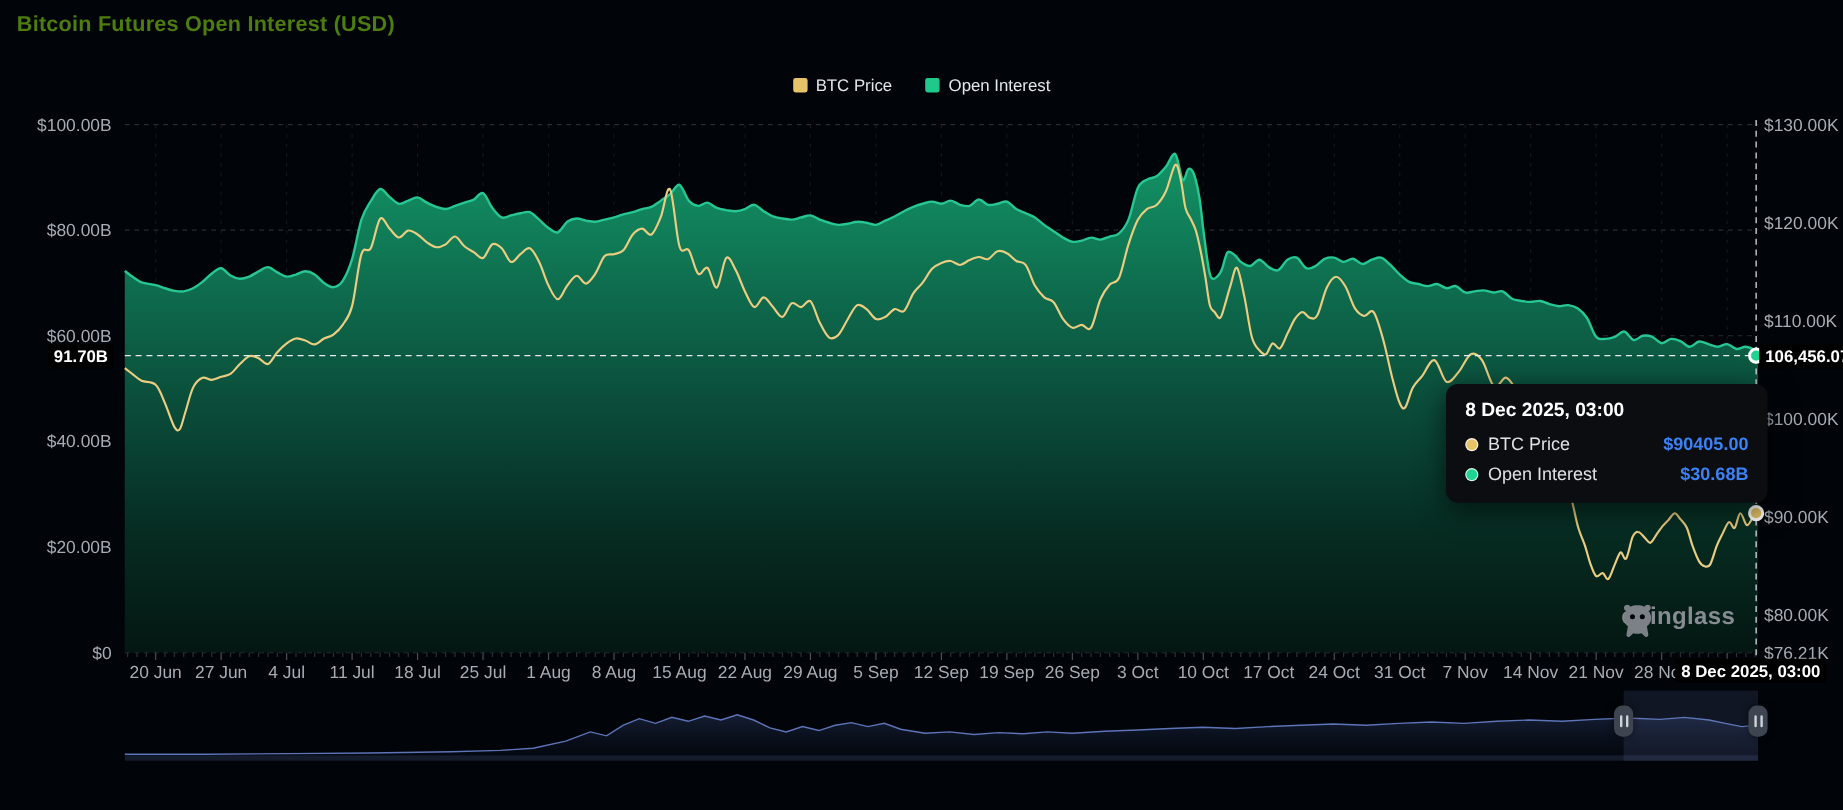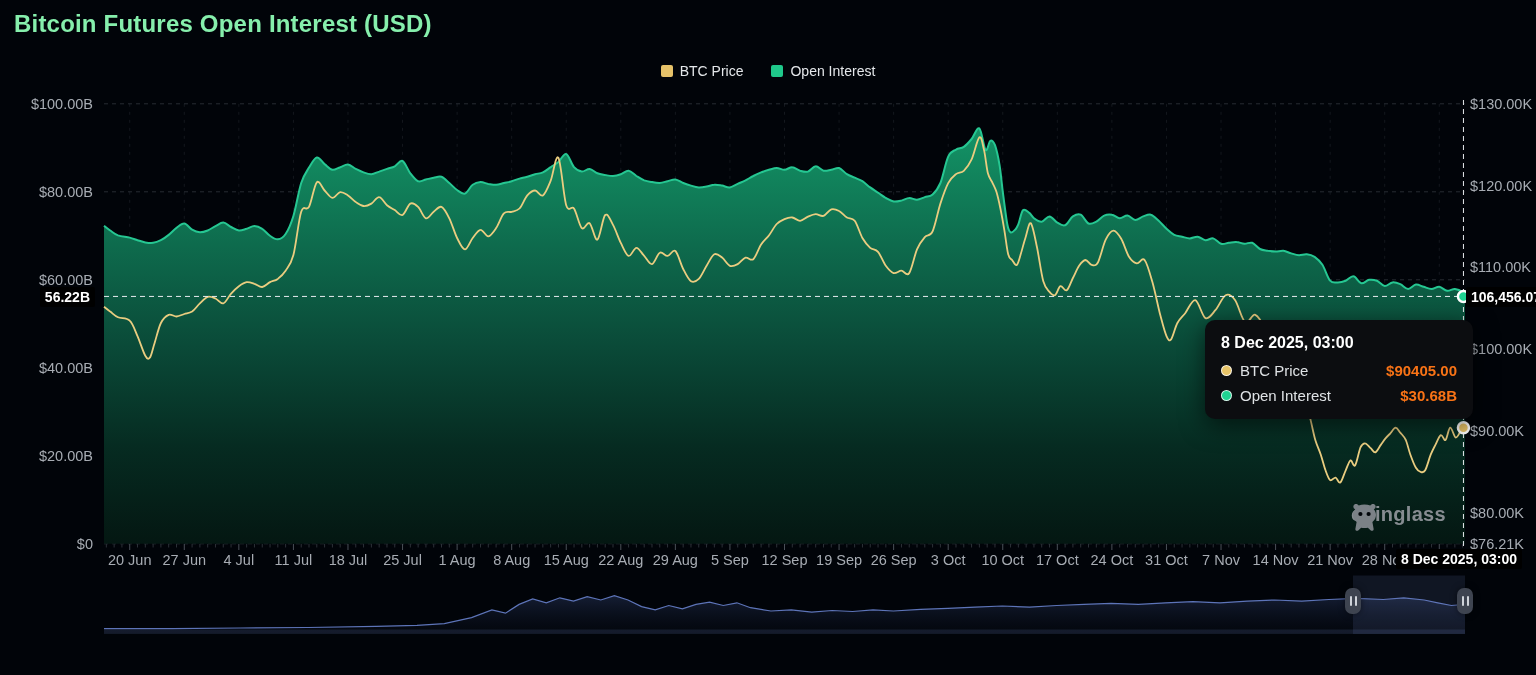--- a/index.html
+++ b/index.html
@@ -1,33 +1,33 @@
 <!DOCTYPE html>
 <html><head>
 <meta charset="utf-8">
 <style>
   html,body{margin:0;padding:0;background:#000;}
   .stage{position:relative;width:1536px;height:675px;background:#010409;overflow:hidden;
          font-family:"Liberation Sans","DejaVu Sans",sans-serif;}
   svg{position:absolute;left:0;top:0;}
-  .title{position:absolute;left:14px;top:10px;font-size:24px;font-weight:700;color:#86efac;letter-spacing:.2px;}
+  .title{position:absolute;left:14px;top:10px;font-size:18px;font-weight:700;color:#4d7c0f;letter-spacing:.2px;}
   .legend{position:absolute;top:63px;left:0;width:100%;display:flex;justify-content:center;gap:28px;}
   .legend-item{display:flex;align-items:center;gap:7px;color:#e4e7ea;font-size:14px;cursor:pointer;}
   .swatch{width:12px;height:12px;border-radius:2px;display:inline-block;}
   .badge{position:absolute;background:#000;color:#fff;font-weight:700;font-size:14px;line-height:16px;
          padding:2px 5px;border-radius:2px;white-space:nowrap;z-index:6;}
   #badge-left{top:287px;right:1441px;}
   #badge-right{top:287px;left:1466px;}
   #badge-x{top:549px;left:1396px;}
   .tooltip{position:absolute;left:1205px;top:320px;width:236px;background:#0c0d10;border-radius:10px;
            padding:14px 16px 15px;box-shadow:0 6px 24px rgba(0,0,0,.6);z-index:5;}
   .tooltip-title{font-size:16px;font-weight:700;color:#fff;margin-bottom:10px;}
   .t-row{display:flex;align-items:center;font-size:15px;color:#dfe2e5;margin-top:8px;}
   .t-dot{width:9px;height:9px;border-radius:50%;margin-right:8px;border:1px solid rgba(255,255,255,.8);}
-  .t-value{margin-left:auto;font-weight:700;color:#f97316;}
+  .t-value{margin-left:auto;font-weight:700;color:#3b82f6;}
   .watermark{position:absolute;left:1351px;top:503px;display:flex;align-items:center;gap:7px;opacity:.95;z-index:2;}
   .watermark-text{color:#8d9298;font-size:20px;font-weight:700;letter-spacing:.3px;}
   .handle{position:absolute;width:16px;height:26px;background:#3e4450;border-radius:7px;top:588px;
           display:flex;align-items:center;justify-content:center;gap:3px;z-index:7;cursor:ew-resize;
           box-shadow:0 0 6px rgba(0,0,0,.5);}
   .handle .bar{width:2px;height:10px;background:#cfd3d9;border-radius:1px;}
   #handle-left{left:1345px;}
   #handle-right{left:1457px;}
 </style>
 </head>
@@ -312,21 +312,21 @@
     <div class="legend-item">
       <span class="swatch" style="background: rgb(230, 194, 105);"></span>
       <span>BTC Price</span>
     </div>
     <div class="legend-item">
       <span class="swatch" style="background: rgb(31, 201, 139);"></span>
       <span>Open Interest</span>
     </div>
   </div>
 
-  <div class="badge" id="badge-left">56.22B</div>
+  <div class="badge" id="badge-left">91.70B</div>
   <div class="badge" id="badge-right">106,456.07</div>
   <div class="badge" id="badge-x">8 Dec 2025, 03:00</div>
 
   <div class="tooltip">
     <div class="tooltip-title">8 Dec 2025, 03:00</div>
     <div class="t-row">
       <span class="t-dot" style="background: rgb(232, 196, 104);"></span>
       <span class="t-label">BTC Price</span>
       <span class="t-value">$90405.00</span>
     </div>

